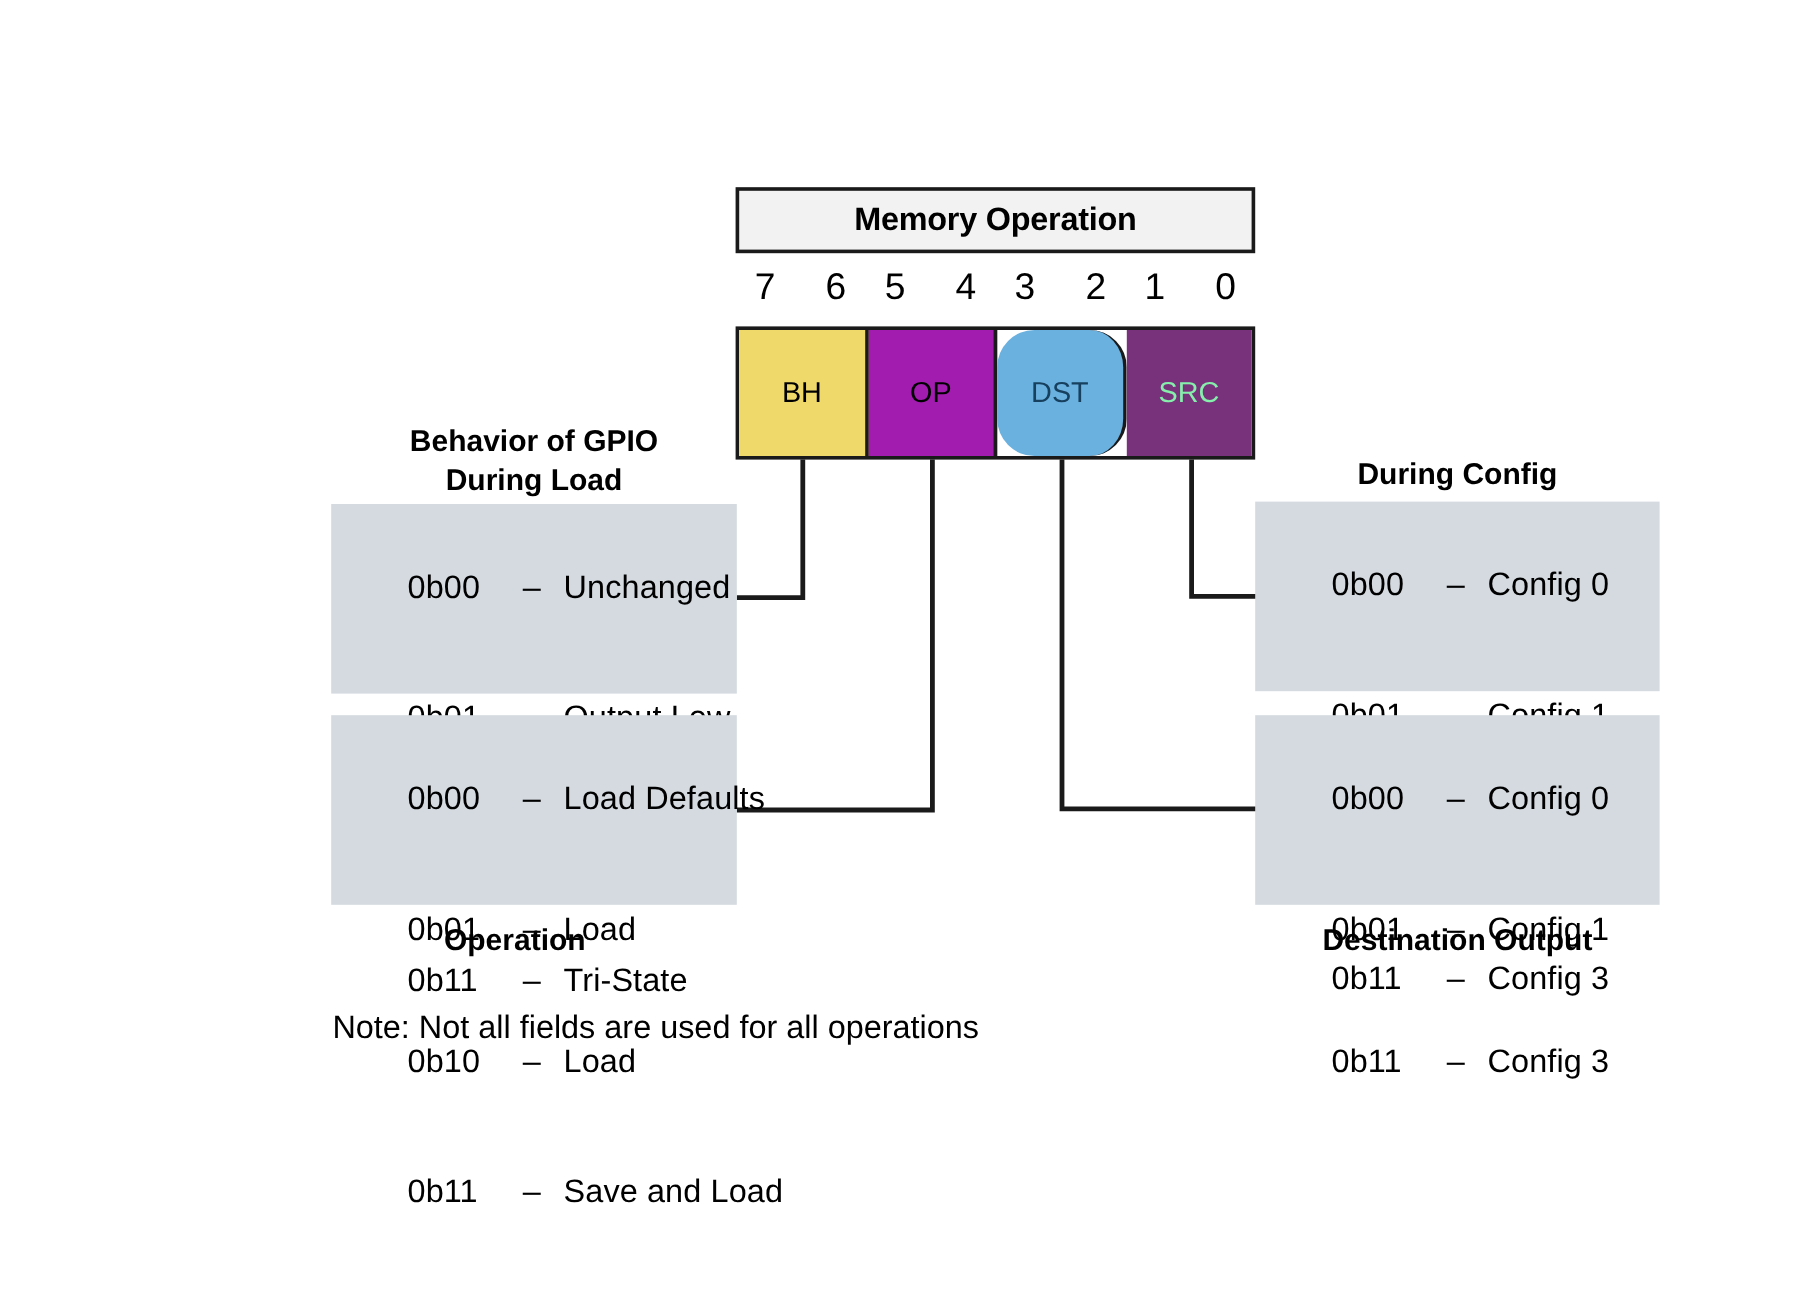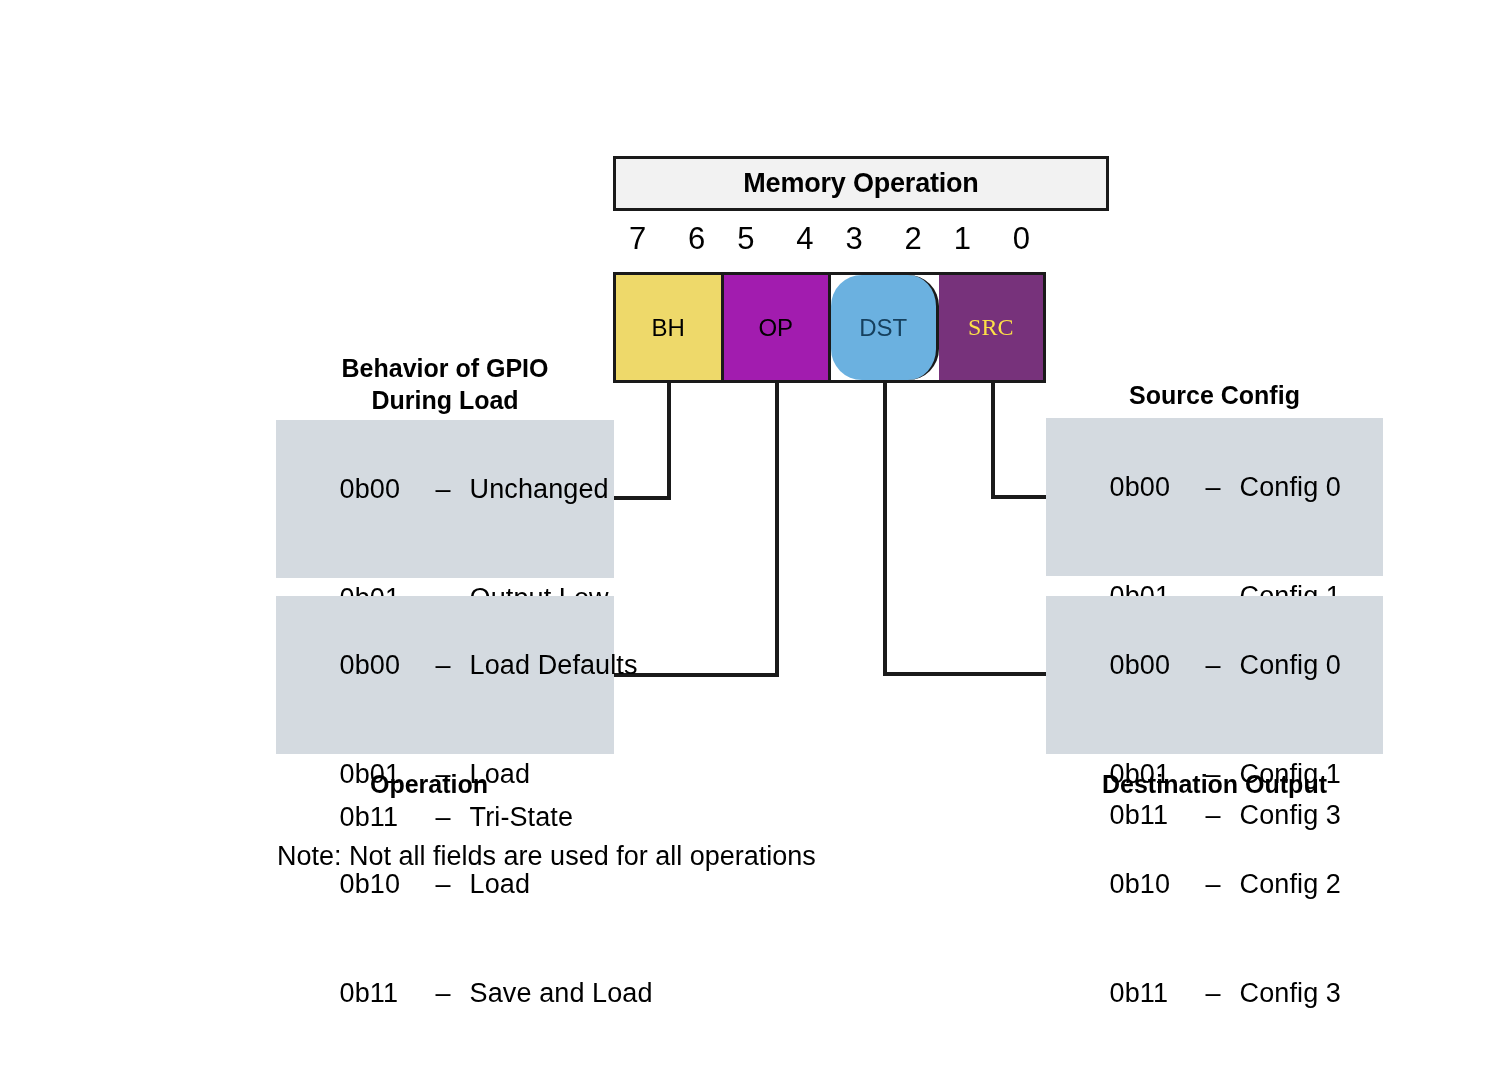--- a/index.html
+++ b/index.html
@@ -20,21 +20,21 @@
     left: 0; top: 0;
     width: 1510px;
     height: 1080px;
   }
 
   
   .mem-op-header {
     position: absolute;
     left: 613px;
     top: 156px;
-    width: 496px;
+    width: 433px;
     height: 55px;
     box-sizing: border-box;
     background: #F2F2F2;
     border: 3px solid #1a1a1a;
     display: flex;
     align-items: center;
     justify-content: center;
     font-size: 27px;
     font-weight: bold;
     letter-spacing: -0.2px;
@@ -178,21 +178,21 @@
   <div class="field-bar">
     <div class="field-cell" id="field-bh" style="background: rgb(238, 217, 106); color: rgb(0, 0, 0);">
       <span>BH</span>
     </div>
     <div class="field-cell" id="field-op" style="background: #a21caf; color: rgb(0, 0, 0);">
       <span>OP</span>
     </div>
     <div class="field-cell" id="field-dst" style="background: rgb(107, 177, 224); color: rgb(22, 64, 94); border-radius: 31px;">
       <span>DST</span>
     </div>
-    <div class="field-cell" id="field-src" style="background: rgb(119, 50, 123); color: #fde047; font-family: Liberation Serif, serif;">
+    <div class="field-cell" id="field-src" style="background: rgb(119, 50, 123); color: #86efac;">
       <span>SRC</span>
     </div>
   </div>
 
   <div class="caption" id="cap-bh">
     <div>Behavior of GPIO</div>
     <div>During Load</div>
   </div>
 
   <div class="legend-box" id="box-bh" style="background: rgb(212, 218, 224);">
@@ -223,21 +223,21 @@
     <div class="legend-row">
       <span class="legend-code">0b11</span><span class="legend-dash">–</span><span>Save and Load</span>
     </div>
   </div>
 
   <div class="caption" id="cap-op">
     <div>Operation</div>
   </div>
 
   <div class="caption" id="cap-src">
-    <div>Source Config</div>
+    <div>During Config</div>
   </div>
 
   <div class="legend-box" id="box-src" style="background: rgb(212, 218, 224);">
     <div class="legend-row">
       <span class="legend-code">0b00</span><span class="legend-dash">–</span><span>Config 0</span>
     </div>
     <div class="legend-row">
       <span class="legend-code">0b01</span><span class="legend-dash">–</span><span>Config 1</span>
     </div>
     <div class="legend-row">
@@ -247,23 +247,20 @@
       <span class="legend-code">0b11</span><span class="legend-dash">–</span><span>Config 3</span>
     </div>
   </div>
 
   <div class="legend-box" id="box-dst" style="background: rgb(212, 218, 224);">
     <div class="legend-row">
       <span class="legend-code">0b00</span><span class="legend-dash">–</span><span>Config 0</span>
     </div>
     <div class="legend-row">
       <span class="legend-code">0b01</span><span class="legend-dash">–</span><span>Config 1</span>
-    </div>
-    <div class="legend-row">
-      <span class="legend-code">0b10</span><span class="legend-dash">–</span><span>Config 2</span>
     </div>
     <div class="legend-row">
       <span class="legend-code">0b11</span><span class="legend-dash">–</span><span>Config 3</span>
     </div>
   </div>
 
   <div class="caption" id="cap-dst">
     <div>Destination Output</div>
   </div>
 

